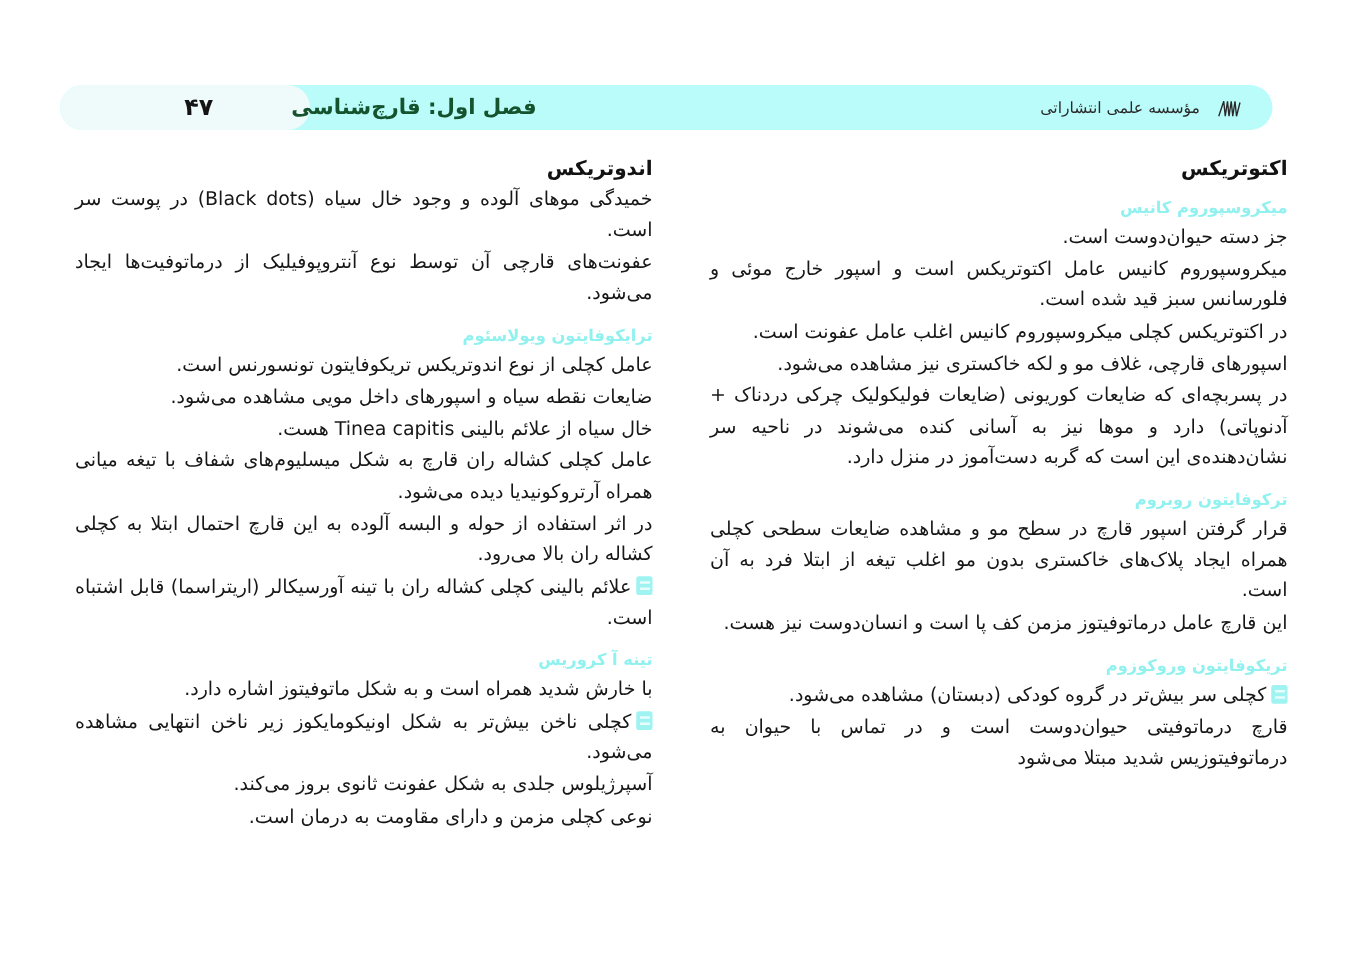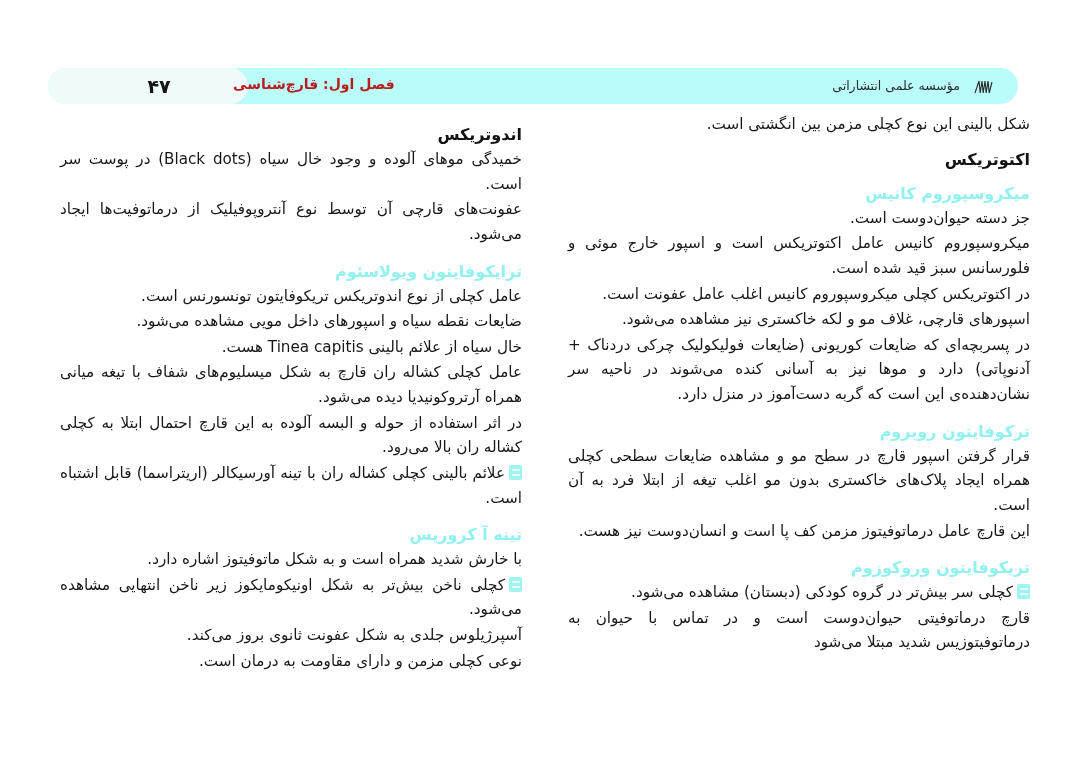--- a/index.html
+++ b/index.html
@@ -47,23 +47,23 @@
     font-size: 19px;
     font-weight: bold;
     color: #141414;
     letter-spacing: 0.5px;
     padding-left: 22px;
   }
   .chapter-title {
     position: absolute;
     left: 185px;
     top: 8px;
-    font-size: 14px;
-    font-weight: bold;
-    color: #b91c1c;
+    font-size: 17px;
+    font-weight: bold;
+    color: #14532d;
     white-space: nowrap;
     direction: rtl;
   }
   .publisher {
     position: absolute;
     right: 24px;
     top: 10px;
     font-size: 12.5px;
     color: #2a2a2a;
     white-space: nowrap;
@@ -110,21 +110,21 @@
 
   .heading-black {
     font-size: 16px;
     font-weight: bold;
     color: #121212;
     margin: 13px 0 3px 0;
     direction: rtl;
     text-align: right;
   }
   .heading-cyan {
-    font-size: 16px;
+    font-size: 13px;
     font-weight: bold;
     color: #91f1ef;
     margin: 15px 0 3px 0;
     direction: rtl;
     text-align: right;
   }
 
   .bullet-line {
     display: block;
     direction: rtl;
@@ -174,21 +174,20 @@
     </span>
     <span>مؤسسه علمی انتشاراتی</span>
   </div>
 
 </div>
 
 <div class="content">
 
   <div class="column col-right">
 
-    <p class="para">شکل بالینی این نوع کچلی مزمن بین انگشتی است.</p>
 
     <div class="heading-black">اکتوتریکس</div>
 
     <div class="heading-cyan">میکروسپوروم کانیس</div>
 
     <p class="para">جز دسته حیوان‌دوست است.</p>
     <p class="para">میکروسپوروم کانیس عامل اکتوتریکس است و اسپور خارج موئی و فلورسانس سبز قید شده است.</p>
     <p class="para">در اکتوتریکس کچلی میکروسپوروم کانیس اغلب عامل عفونت است.</p>
     <p class="para">اسپورهای قارچی، غلاف مو و لکه خاکستری نیز مشاهده می‌شود.</p>
     <p class="para">در پسربچه‌ای که ضایعات کوریونی (ضایعات فولیکولیک چرکی دردناک + آدنوپاتی) دارد و موها نیز به آسانی کنده می‌شوند در ناحیه سر نشان‌دهنده‌ی این است که گربه دست‌آموز در منزل دارد.</p>

